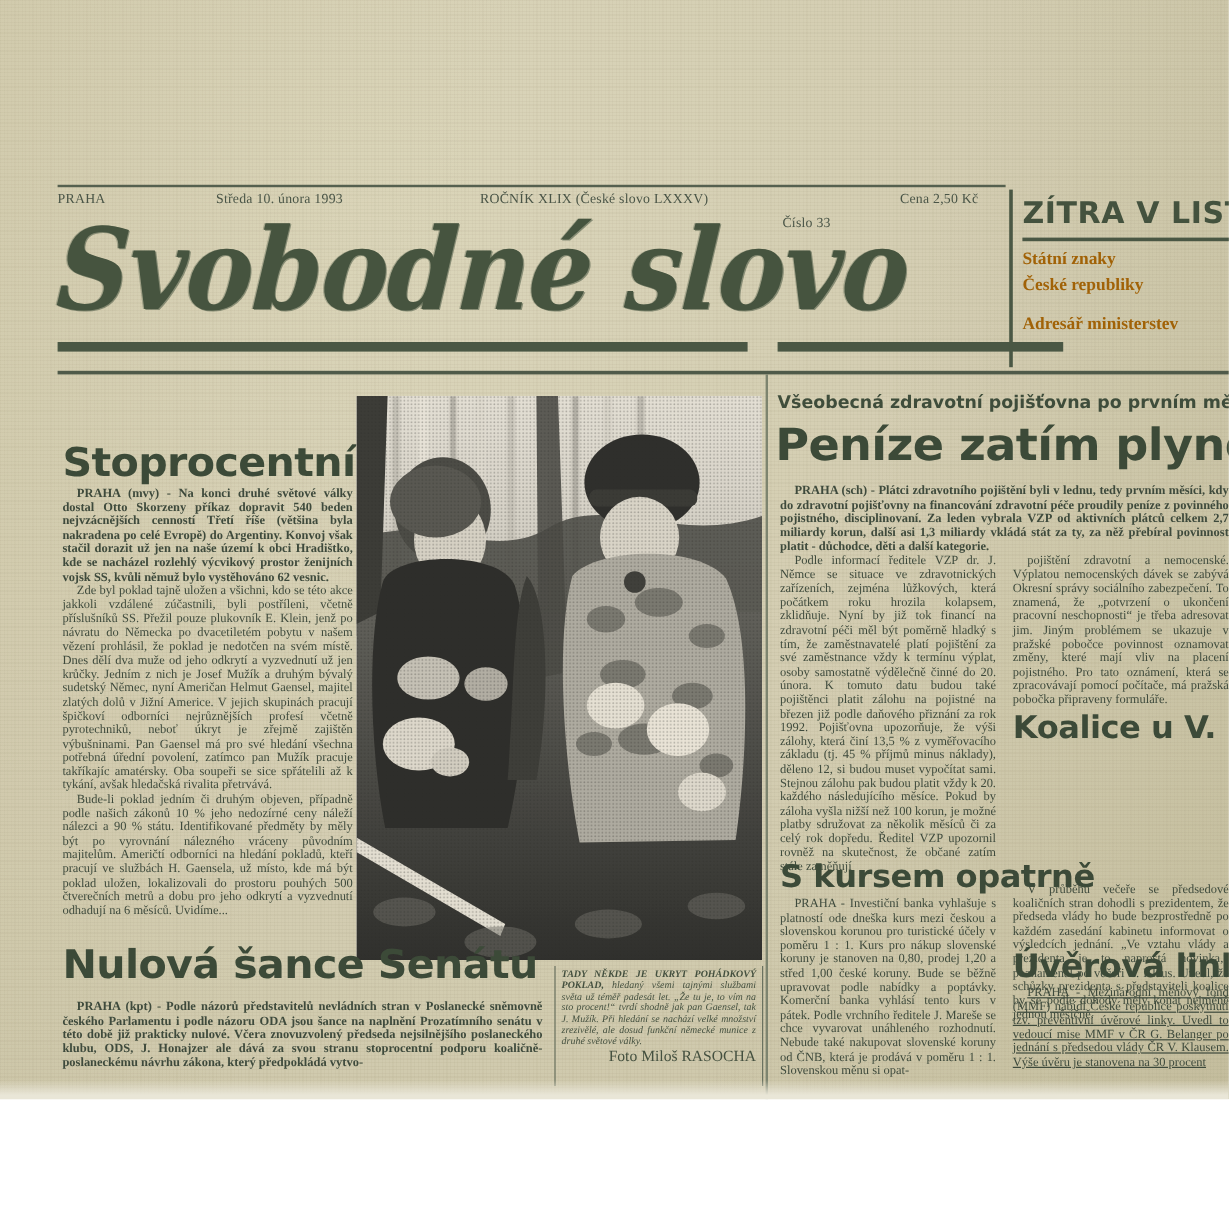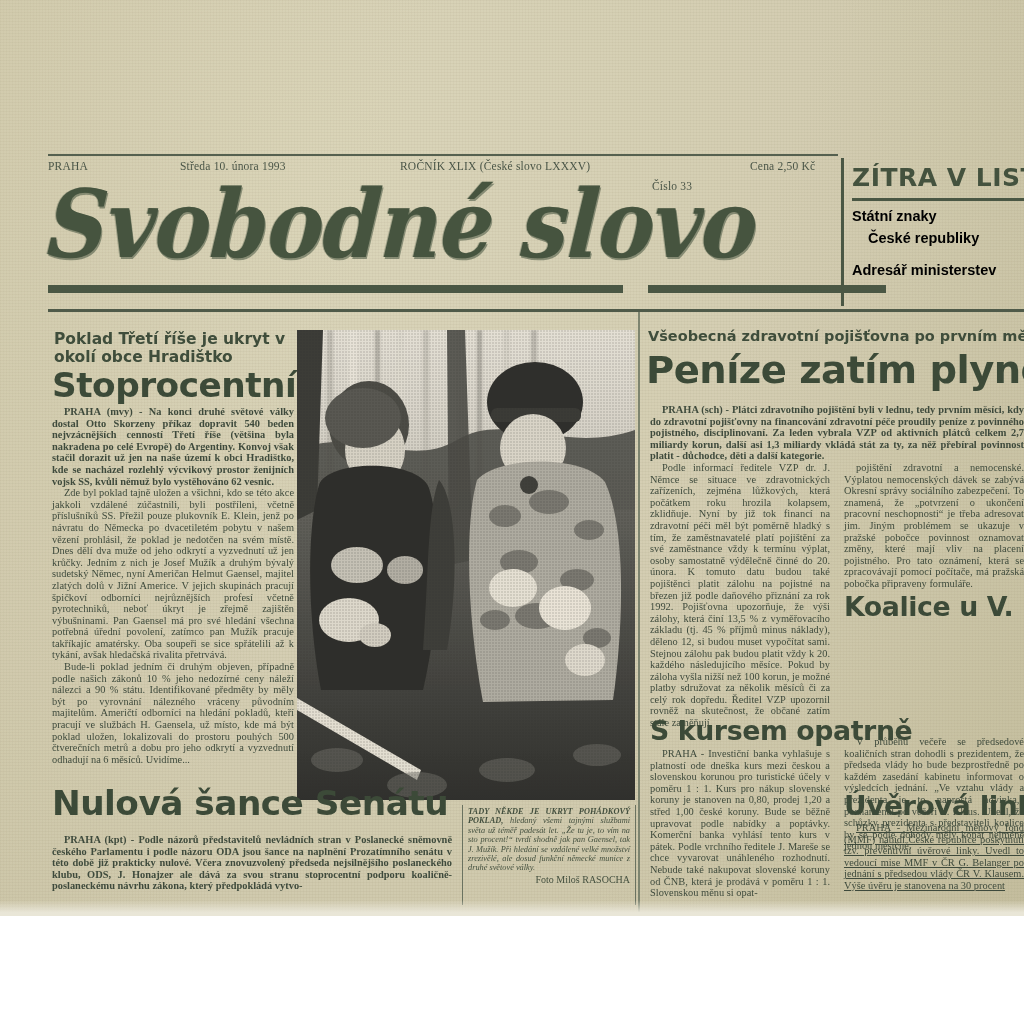--- a/index.html
+++ b/index.html
@@ -77,25 +77,25 @@
   }
   .promo-title{
     position:absolute;left:8px;top:6px;
     font-family:"DejaVu Sans", sans-serif;font-weight:700;
     font-size:25px;line-height:28px;letter-spacing:.5px;
     color:#44523e;white-space:nowrap;
   }
   .promo-rule{position:absolute;left:8px;top:40px;width:176px;height:3px;background:#4a5744;}
   .promo-l{
     position:absolute;left:8px;
-    font-family:Liberation Sans, sans-serif;font-weight:700;
-    font-size:14.5px;color:#000000;white-space:nowrap;text-align:center;
+    font-family:Liberation Serif, serif;font-weight:700;
+    font-size:14.5px;color:#a16207;white-space:nowrap;text-align:center;
   }
   .promo-l1{top:50px;}
-  .promo-l2{top:72px;margin-left:16px;}
+  .promo-l2{top:72px;}
   .promo-l3{top:104px;}
 
   
   .main-rule{position:absolute;left:48px;top:309px;width:976px;height:3px;background:#4f5a49;}
   .col-div{position:absolute;top:312px;width:2px;background:#7d846f;}
   .v1{left:638px;height:604px;}
 
   
   .kicker{
     font-family:"DejaVu Sans", sans-serif;font-weight:700;
@@ -134,21 +134,21 @@
   .photo svg{display:block;width:100%;height:100%;}
 
   .caption{
     position:absolute;left:462px;top:805px;width:174px;height:100px;
     font-family:"Liberation Serif", serif;font-style:italic;
     font-size:8.3px;line-height:9.4px;color:#44503f;text-align:justify;
     border-left:1.5px solid #6a7260;border-right:1.5px solid #6a7260;
     padding:2px 5px 0 5px;box-sizing:border-box;
   }
   .caption .cap-lead{font-style:italic;font-weight:700;}
-  .credit{display:block;text-align:right;font-style:normal;font-size:10px;margin-top:2px;}
+  .credit{display:block;text-align:right;font-style:normal;font-size:13px;margin-top:2px;}
 
   .a2-kicker{position:absolute;left:54px;top:766px;width:420px;}
   .a2-head{position:absolute;left:52px;top:786px;font-size:33px;line-height:36px;}
   .a2-body{position:absolute;left:52px;top:834px;width:400px;height:70px;}
   .a2-body p{margin:0;text-indent:12px;font-weight:700;}
 
   
   .r-kicker{position:absolute;left:648px;top:328px;width:376px;
     font-family:"DejaVu Sans", sans-serif;font-weight:700;font-size:14.5px;line-height:17px;color:#3f4d3b;white-space:nowrap;}
   .r-head{position:absolute;left:646px;top:350px;font-size:37px;line-height:42px;}
@@ -205,21 +205,20 @@
       <div class="promo-title">ZÍTRA V LISTĚ</div>
       <div class="promo-rule"></div>
       <div class="promo-l promo-l1">Státní znaky</div>
       <div class="promo-l promo-l2">České republiky</div>
       <div class="promo-l promo-l3">Adresář ministerstev</div>
     </div>
 
     <div class="main-rule"></div>
     <div class="col-div v1"></div>
 
-    <div class="kicker a1-kicker">Poklad Třetí říše je ukryt v okolí obce Hradištko</div>
     <div class="bighead a1-head">Stoprocentní jistota</div>
     <div class="bodytxt a1-body">
       <p class="lead">PRAHA (mvy) - Na konci druhé světové války dostal Otto Skorzeny příkaz dopravit 540 beden nejvzácnějších cenností Třetí říše (většina byla nakradena po celé Evropě) do Argentiny. Konvoj však stačil dorazit už jen na naše území k obci Hradištko, kde se nacházel rozlehlý výcvikový prostor ženijních vojsk SS, kvůli němuž bylo vystěhováno 62 vesnic.</p>
       <p>Zde byl poklad tajně uložen a všichni, kdo se této akce jakkoli vzdálené zúčastnili, byli postříleni, včetně příslušníků SS. Přežil pouze plukovník E. Klein, jenž po návratu do Německa po dvacetiletém pobytu v našem vězení prohlásil, že poklad je nedotčen na svém místě. Dnes dělí dva muže od jeho odkrytí a vyzvednutí už jen krůčky. Jedním z nich je Josef Mužík a druhým bývalý sudetský Němec, nyní Američan Helmut Gaensel, majitel zlatých dolů v Jižní Americe. V jejich skupinách pracují špičkoví odborníci nejrůznějších profesí včetně pyrotechniků, neboť úkryt je zřejmě zajištěn výbušninami. Pan Gaensel má pro své hledání všechna potřebná úřední povolení, zatímco pan Mužík pracuje takříkajíc amatérsky. Oba soupeři se sice spřátelili až k tykání, avšak hledačská rivalita přetrvává.</p>
       <p>Bude-li poklad jedním či druhým objeven, případně podle našich zákonů 10 % jeho nedozírné ceny náleží nálezci a 90 % státu. Identifikované předměty by měly být po vyrovnání nálezného vráceny původním majitelům. Američtí odborníci na hledání pokladů, kteří pracují ve službách H. Gaensela, už místo, kde má být poklad uložen, lokalizovali do prostoru pouhých 500 čtverečních metrů a dobu pro jeho odkrytí a vyzvednutí odhadují na 6 měsíců. Uvidíme...</p>
     </div>
 
     <div class="photo">
       <svg viewBox="0 0 338 470" preserveAspectRatio="none" aria-hidden="true">
         <defs>
@@ -302,21 +301,21 @@
           <ellipse cx="40" cy="430" rx="26" ry="12"></ellipse>
           <ellipse cx="120" cy="455" rx="30" ry="13"></ellipse>
           <ellipse cx="210" cy="440" rx="28" ry="12"></ellipse>
           <ellipse cx="300" cy="425" rx="24" ry="11"></ellipse>
         </g>
         <rect width="338" height="470" fill="url(#halftone)"></rect>
       </svg>
     </div>
 
     <div class="caption">
-      <span class="cap-lead">TADY NĚKDE JE UKRYT POHÁDKOVÝ POKLAD,</span><span> hledaný všemi tajnými službami světa už téměř padesát let. „Že tu je, to vím na sto procent!“ tvrdí shodně jak pan Gaensel, tak J. Mužík. Při hledání se vzdálené velké množství zrezivělé, ale dosud funkční německé munice z druhé světové války.</span>
+      <span class="cap-lead">TADY NĚKDE JE UKRYT POHÁDKOVÝ POKLAD,</span><span> hledaný všemi tajnými službami světa už téměř padesát let. „Že tu je, to vím na sto procent!“ tvrdí shodně jak pan Gaensel, tak J. Mužík. Při hledání se nachází velké množství zrezivělé, ale dosud funkční německé munice z druhé světové války.</span>
       <span class="credit">Foto Miloš RASOCHA</span>
     </div>
 
     <div class="bighead a2-head">Nulová šance Senátu</div>
     <div class="bodytxt a2-body">
       <p>PRAHA (kpt) - Podle názorů představitelů nevládních stran v Poslanecké sněmovně českého Parlamentu i podle názoru ODA jsou šance na naplnění Prozatímního senátu v této době již prakticky nulové. Včera znovuzvolený předseda nejsilnějšího poslaneckého klubu, ODS, J. Honajzer ale dává za svou stranu stoprocentní podporu koaličně-poslaneckému návrhu zákona, který předpokládá vytvo-</p>
     </div>
 
     <div class="r-kicker">Všeobecná zdravotní pojišťovna po prvním měsíci</div>
     <div class="bighead r-head">Peníze zatím plynou</div>

